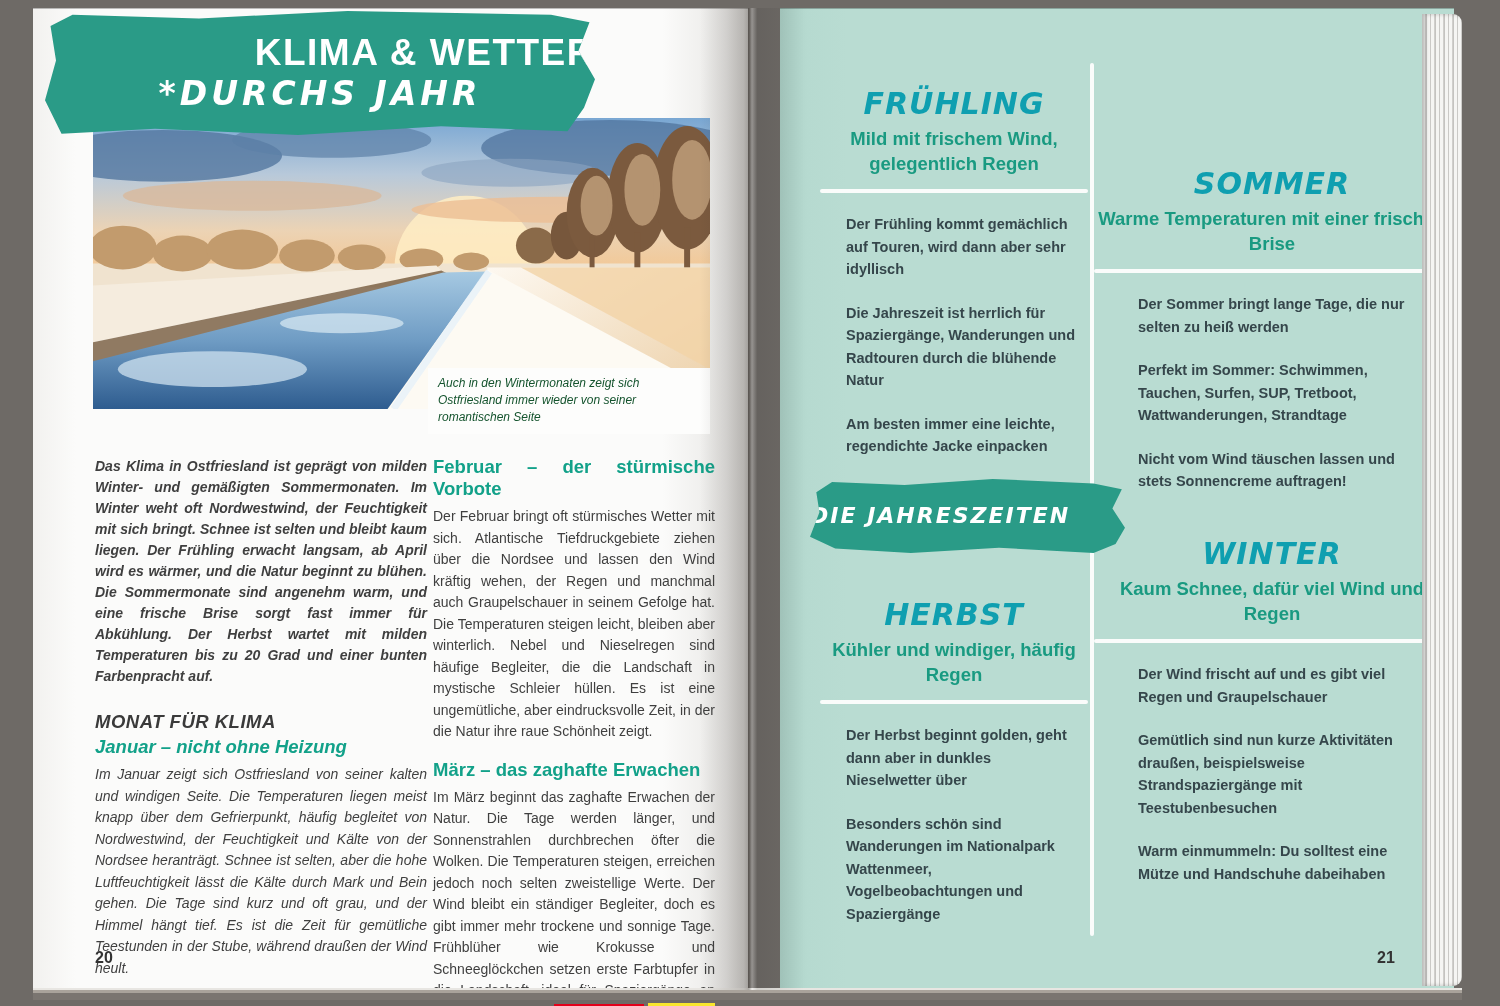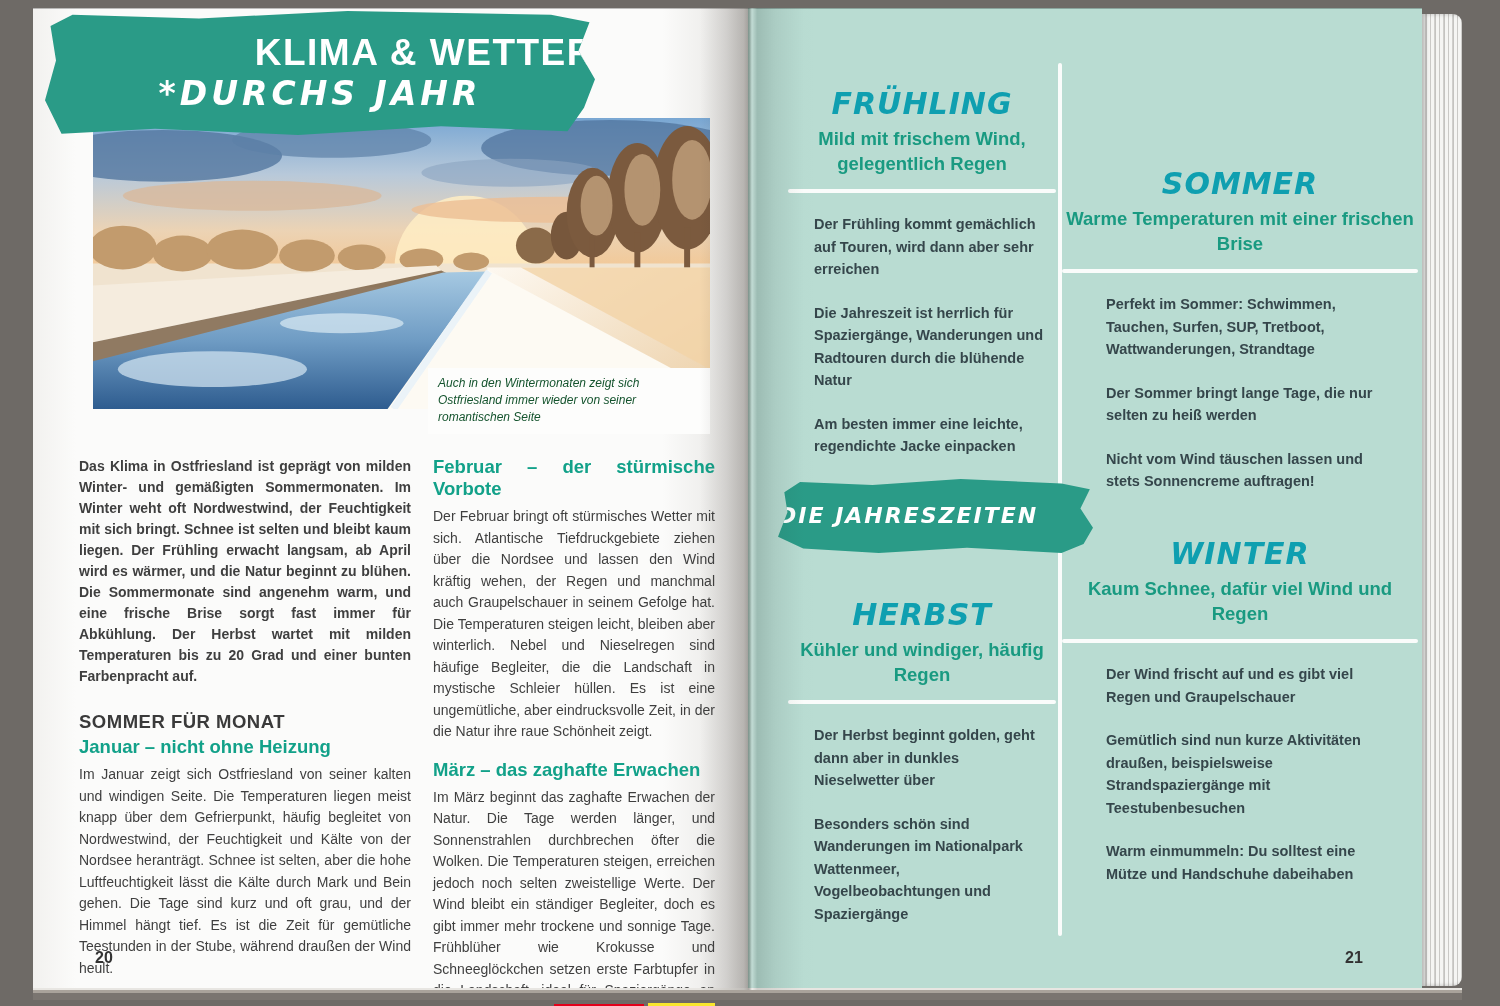--- a/index.html
+++ b/index.html
@@ -1,41 +1,41 @@
 <!DOCTYPE html>
 <html><head>
 <meta charset="utf-8">
 <style>
   html,body{margin:0;padding:0;background:#6e6a66;}
   .stage{position:relative;width:1500px;height:1006px;overflow:hidden;
          font-family:"Liberation Sans",sans-serif;}
   
   .page{position:absolute;top:8px;height:982px;border-top:1px solid rgba(0,0,0,.25);}
   .page-left{left:33px;width:715px;background:linear-gradient(90deg,#f2f1ef 0,#fbfbfa 6%,#fbfbfa 88%,#e9e8e6 97%,#d8d6d3 100%);}
-  .page-right{left:748px;width:674px;background:linear-gradient(90deg,#a8ccc2 0,#b6dad0 4%,#b9dcd2 10%,#b9dcd2 100%);}
+  .page-right{left:780px;width:674px;background:linear-gradient(90deg,#a8ccc2 0,#b6dad0 4%,#b9dcd2 10%,#b9dcd2 100%);}
   .stack-right{position:absolute;left:1422px;top:14px;width:40px;height:972px;border-radius:0 9px 9px 0;
     background:repeating-linear-gradient(90deg,#f5f5f3 0px,#f5f5f3 3px,#d0cfcc 3.5px,#c4c3c0 4.5px);
     box-shadow:inset 3px 0 4px rgba(0,0,0,.25);}
   .book-bottom{position:absolute;left:33px;top:988px;width:1429px;height:12px;
     background:linear-gradient(180deg,#e8e6e2 0 2px,#a9a39b 2px 5px,#7a7570 5px 100%);}
   .gutter{position:absolute;left:700px;top:8px;width:104px;height:982px;pointer-events:none;z-index:6;
     background:linear-gradient(90deg,rgba(0,0,0,0) 0%,rgba(55,50,45,.22) 42%,rgba(55,50,45,.34) 47%,rgba(255,255,255,.28) 50%,rgba(40,40,40,.12) 55%,rgba(0,0,0,0) 100%);}
   
   .banner{position:absolute;left:12px;top:2px;width:550px;height:124px;background:#2a9b87;z-index:3;
     clip-path:polygon(1% 12%,5% 3%,28% 6%,55% 0%,92% 3%,99% 9%,97% 32%,100% 55%,98% 78%,95% 97%,72% 93%,46% 100%,20% 95%,3% 99%,0% 72%,2% 40%);
     text-align:center;color:#fff;}
   .banner-title{margin-top:21px;font-size:37px;font-weight:700;letter-spacing:1.5px;text-align:right;}
   .banner-sub{font-size:33px;font-weight:700;font-style:italic;letter-spacing:4px;
     font-family:"DejaVu Sans",sans-serif;}
   .photo{position:absolute;left:60px;top:109px;width:617px;height:291px;z-index:1;}
   .photo svg{display:block;width:617px;height:291px;}
   .caption{position:absolute;right:0;bottom:-25px;width:262px;background:#fdfdfc;padding:7px 10px 8px;
     font-style:italic;font-size:12px;line-height:1.42;color:#14532d;}
   .col{position:absolute;top:447px;text-align:justify;color:#3f3f3f;}
-  .col1{left:46px;width:332px;}
+  .col1{left:62px;width:332px;font-style:italic;}
   .col2{left:400px;width:282px;}
   .intro{margin:0;font-weight:700;font-size:14px;line-height:21px;}
   .mfm{margin:24px 0 3px;font-size:18.5px;font-weight:700;color:#3a3a3a;letter-spacing:.5px;}
   .mh{margin:0 0 6px;font-size:18.5px;font-weight:700;color:#12a189;}
   .mh+.body{margin-top:0;}
   .body{margin:0 0 16px;font-size:14px;line-height:21.5px;}
   .mh.second{margin-top:14px;}
   .tip-badge{background:#e2001a;color:#ffe95e;font-weight:700;padding:0 5px;}
   .tip-hl{background:#f8e62e;margin-left:4px;padding:1px 0;
     -webkit-box-decoration-break:clone;box-decoration-break:clone;}
@@ -134,21 +134,21 @@
         <ellipse cx="120" cy="252" rx="95" ry="18" fill="#cfe2ef" opacity=".75"></ellipse>
         <ellipse cx="250" cy="206" rx="62" ry="10" fill="#dcebf4" opacity=".7"></ellipse>
         <polygon points="396,152 620,272 620,292 296,292" fill="#fdfaf3"></polygon>
         <line x1="398" y1="154" x2="302" y2="292" stroke="#eaf3f9" stroke-width="7" opacity=".9"></line>
       </svg>
       <div class="caption">Auch in den Wintermonaten zeigt sich Ostfriesland immer wieder von seiner romantischen Seite</div>
     </div>
 
     <div class="col col1">
       <p class="intro">Das Klima in Ostfriesland ist geprägt von milden Winter- und gemäßigten Sommermonaten. Im Winter weht oft Nordwestwind, der Feuchtigkeit mit sich bringt. Schnee ist selten und bleibt kaum liegen. Der Frühling erwacht langsam, ab April wird es wärmer, und die Natur beginnt zu blühen. Die Sommermonate sind angenehm warm, und eine frische Brise sorgt fast immer für Abkühlung. Der Herbst wartet mit milden Temperaturen bis zu 20 Grad und einer bunten Farbenpracht auf.</p>
-      <h3 class="mfm">SOMMER FÜR MONAT</h3>
+      <h3 class="mfm">MONAT FÜR KLIMA</h3>
       <h4 class="mh">Januar – nicht ohne Heizung</h4>
       <p class="body">Im Januar zeigt sich Ostfriesland von seiner kalten und windigen Seite. Die Temperaturen liegen meist knapp über dem Gefrierpunkt, häufig begleitet von Nordwestwind, der Feuchtigkeit und Kälte von der Nordsee heranträgt. Schnee ist selten, aber die hohe Luftfeuchtigkeit lässt die Kälte durch Mark und Bein gehen. Die Tage sind kurz und oft grau, und der Himmel hängt tief. Es ist die Zeit für gemütliche Teestunden in der Stube, während draußen der Wind heult.</p>
     </div>
 
     <div class="col col2">
       <h4 class="mh">Februar – der stürmische Vorbote</h4>
       <p class="body">Der Februar bringt oft stürmisches Wetter mit sich. Atlantische Tiefdruckgebiete ziehen über die Nordsee und lassen den Wind kräftig wehen, der Regen und manchmal auch Graupelschauer in seinem Gefolge hat. Die Temperaturen steigen leicht, bleiben aber winterlich. Nebel und Nieselregen sind häufige Begleiter, die die Landschaft in mystische Schleier hüllen. Es ist eine ungemütliche, aber eindrucksvolle Zeit, in der die Natur ihre raue Schönheit zeigt.</p>
       <h4 class="mh second">März – das zaghafte Erwachen</h4>
       <p class="body"><span>Im März beginnt das zaghafte Erwachen der Natur. Die Tage werden länger, und Sonnenstrahlen durchbrechen öfter die Wolken. Die Temperaturen steigen, erreichen jedoch noch selten zweistellige Werte. Der Wind bleibt ein ständiger Begleiter, doch es gibt immer mehr trockene und sonnige Tage. Frühblüher wie Krokusse und Schneeglöckchen setzen erste Farbtupfer in die Landschaft, ideal für Spaziergänge an der frischen Luft.</span> <span class="tip-badge">Insider-Tipp</span><span class="tip-hl">Besonders hübsch ist es jetzt im Schlosspark in Jever, den Krokusse und Narzissen in ein buntes Blütenmeer verwandeln.</span></p>
     </div>
@@ -157,33 +157,33 @@
   </div>
 
   <div class="page page-right">
     <div class="vdiv"></div>
 
     <div class="season spring narrow">
       <div class="s-title">FRÜHLING</div>
       <div class="s-sub">Mild mit frischem Wind, gelegentlich Regen</div>
       <div class="s-div"></div>
       <div class="s-items">
-        <div class="s-item">Der Frühling kommt gemächlich auf Touren, wird dann aber sehr erreichen</div>
+        <div class="s-item">Der Frühling kommt gemächlich auf Touren, wird dann aber sehr idyllisch</div>
         <div class="s-item">Die Jahreszeit ist herrlich für Spaziergänge, Wanderungen und Radtouren durch die blühende Natur</div>
         <div class="s-item">Am besten immer eine leichte, regendichte Jacke einpacken</div>
       </div>
     </div>
 
     <div class="season summer wide">
       <div class="s-title">SOMMER</div>
       <div class="s-sub">Warme Temperaturen mit einer frischen Brise</div>
       <div class="s-div"></div>
       <div class="s-items">
+        <div class="s-item">Der Sommer bringt lange Tage, die nur selten zu heiß werden</div>
         <div class="s-item">Perfekt im Sommer: Schwimmen, Tauchen, Surfen, SUP, Tretboot, Wattwanderungen, Strandtage</div>
-        <div class="s-item">Der Sommer bringt lange Tage, die nur selten zu heiß werden</div>
         <div class="s-item">Nicht vom Wind täuschen lassen und stets Sonnencreme auftragen!</div>
       </div>
     </div>
 
     <div class="badge">
       <div class="badge-text">DIE JAHRESZEITEN</div>
     </div>
 
     <div class="season autumn narrow">
       <div class="s-title">HERBST</div>

